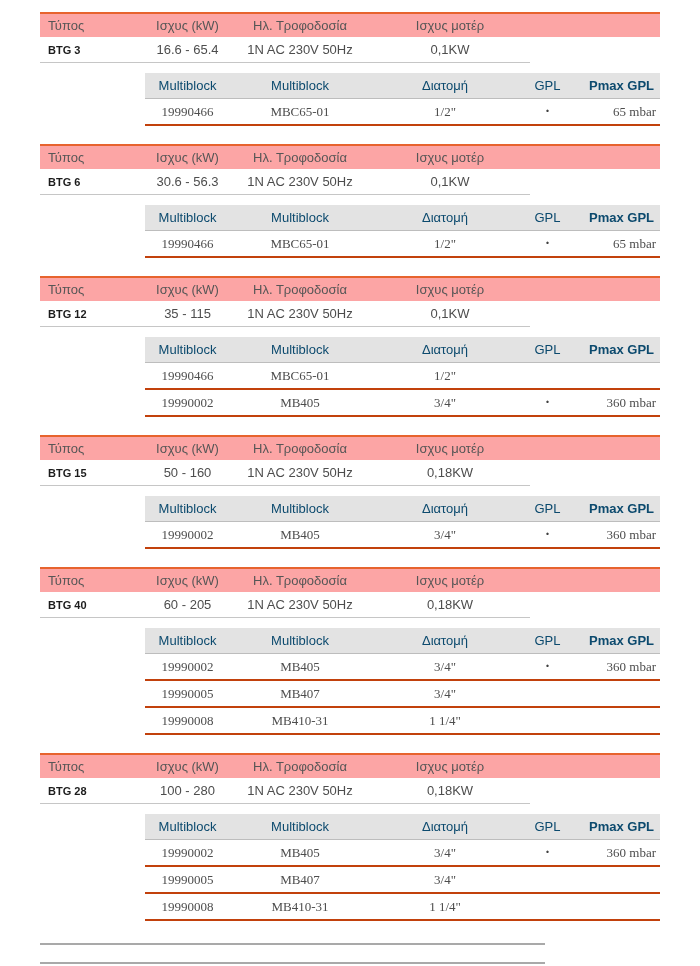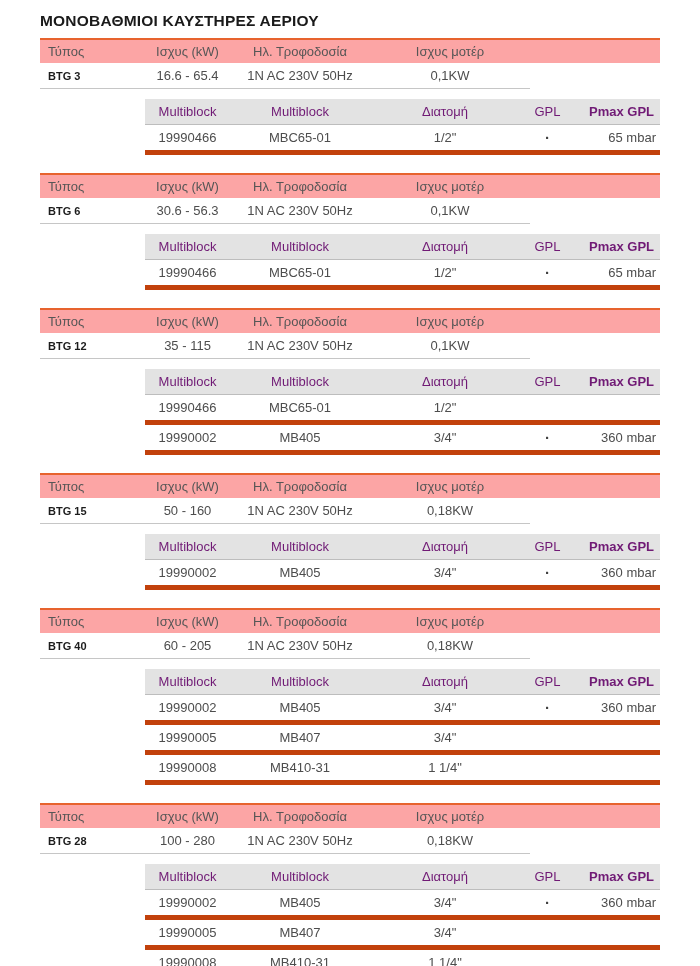--- a/index.html
+++ b/index.html
@@ -23,39 +23,38 @@
           width:490px; height:25px; align-items:center;
           border-bottom:1px solid #c6c6c6; font-size:13px; color:#4d4d4d; }
   .btg { font-weight:bold; color:#1c1c1c; padding-left:8px; font-size:11px; }
 
   .ctr { text-align:center; }
 
   
   .sub { margin-left:105px; width:515px; margin-top:10px; }
   .sh  { display:grid; grid-template-columns:85px 140px 150px 55px 85px;
          height:25px; align-items:center; background:#e3e3e3;
-         border-bottom:1px solid #bdbdbd; font-size:13px; color:#701a75; }
+         border-bottom:1px solid #bdbdbd; font-size:13px; color:#0c4a6e; }
   .srow { display:grid; grid-template-columns:85px 140px 150px 55px 85px;
-          height:25px; align-items:center; border-bottom:5px solid #c2410c;
-          font-size:13px; color:#4d4d4d; }
+          height:25px; align-items:center; border-bottom:2px solid #c2410c;
+          font-size:13px; color:#4d4d4d;font-family:Liberation Serif, serif; }
   .pmaxh { text-align:right; padding-right:6px;font-weight:bold; }
   .pmax  { text-align:right; padding-right:4px; }
   .gpl   { text-align:center; font-weight:bold; font-size:15px; color:#3f3f3f; }
 
   
   .foot { width:505px; margin-top:22px; box-sizing:border-box;
           border-top:2px solid #a9a9a9; border-bottom:2px solid #a9a9a9;
           padding:8px 0 9px 0; display:flex; }
 </style>
 </head>
 <body>
 
 <div class="wrap">
 
-  <h1 class="title">ΜΟΝΟΒΑΘΜΙΟΙ ΚΑΥΣΤΗΡΕΣ ΑΕΡΙΟΥ</h1>
 
   <section class="block">
     <div class="mh">
       <div class="c1">Τύπος</div>
       <div class="ctr">Ισχυς (kW)</div>
       <div class="ctr">Ηλ. Τροφοδοσία</div>
       <div class="ctr">Ισχυς μοτέρ</div>
     </div>
     <div class="mrow">
       <div class="btg">BTG 3</div>

